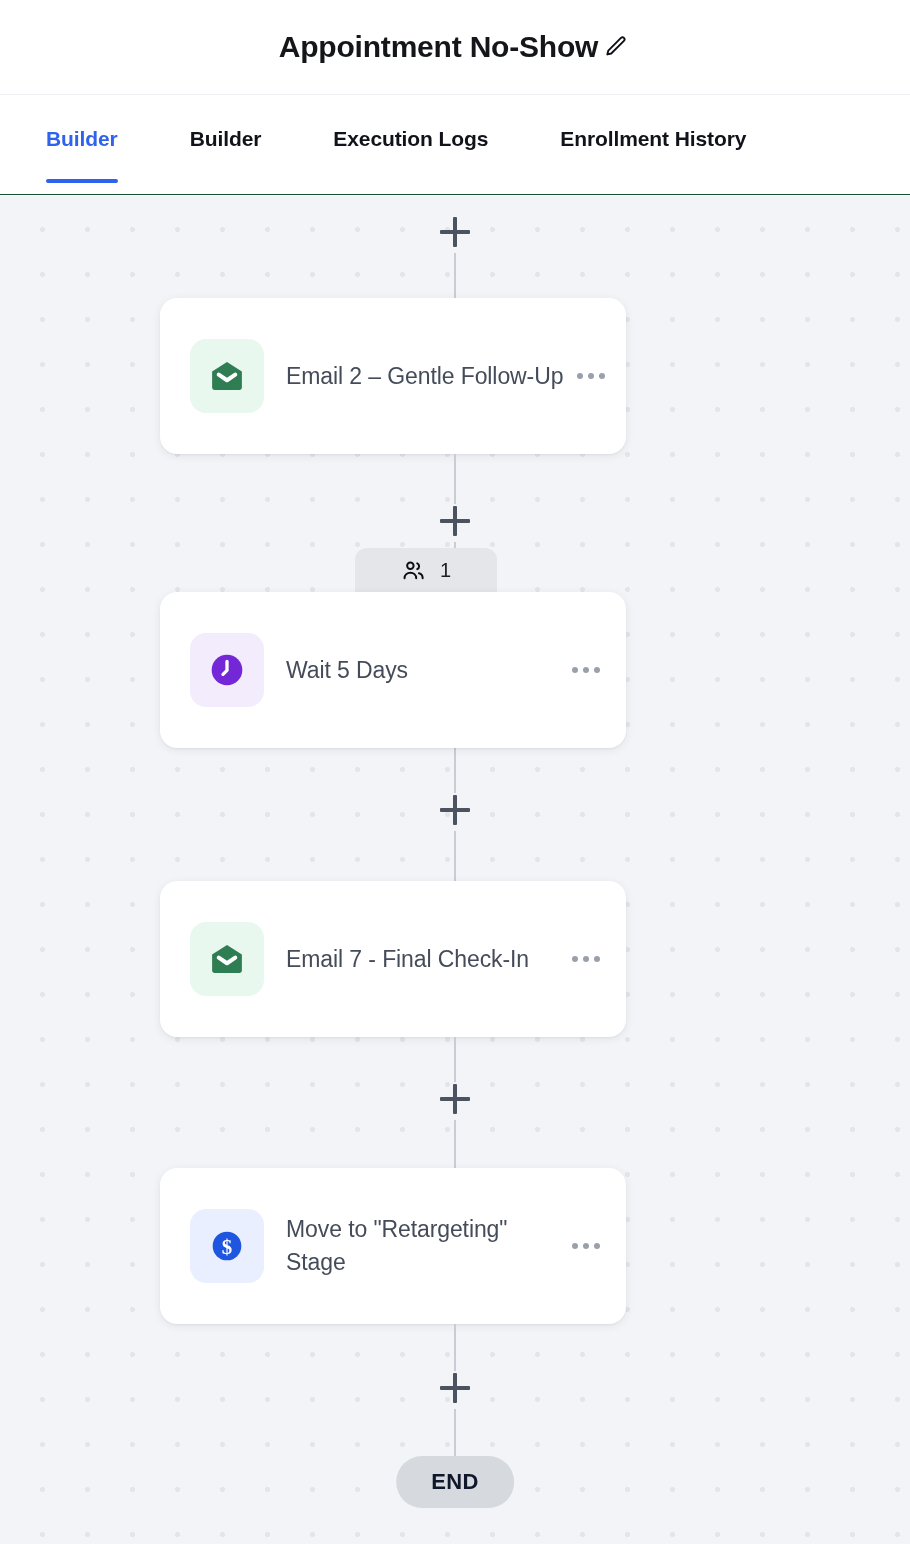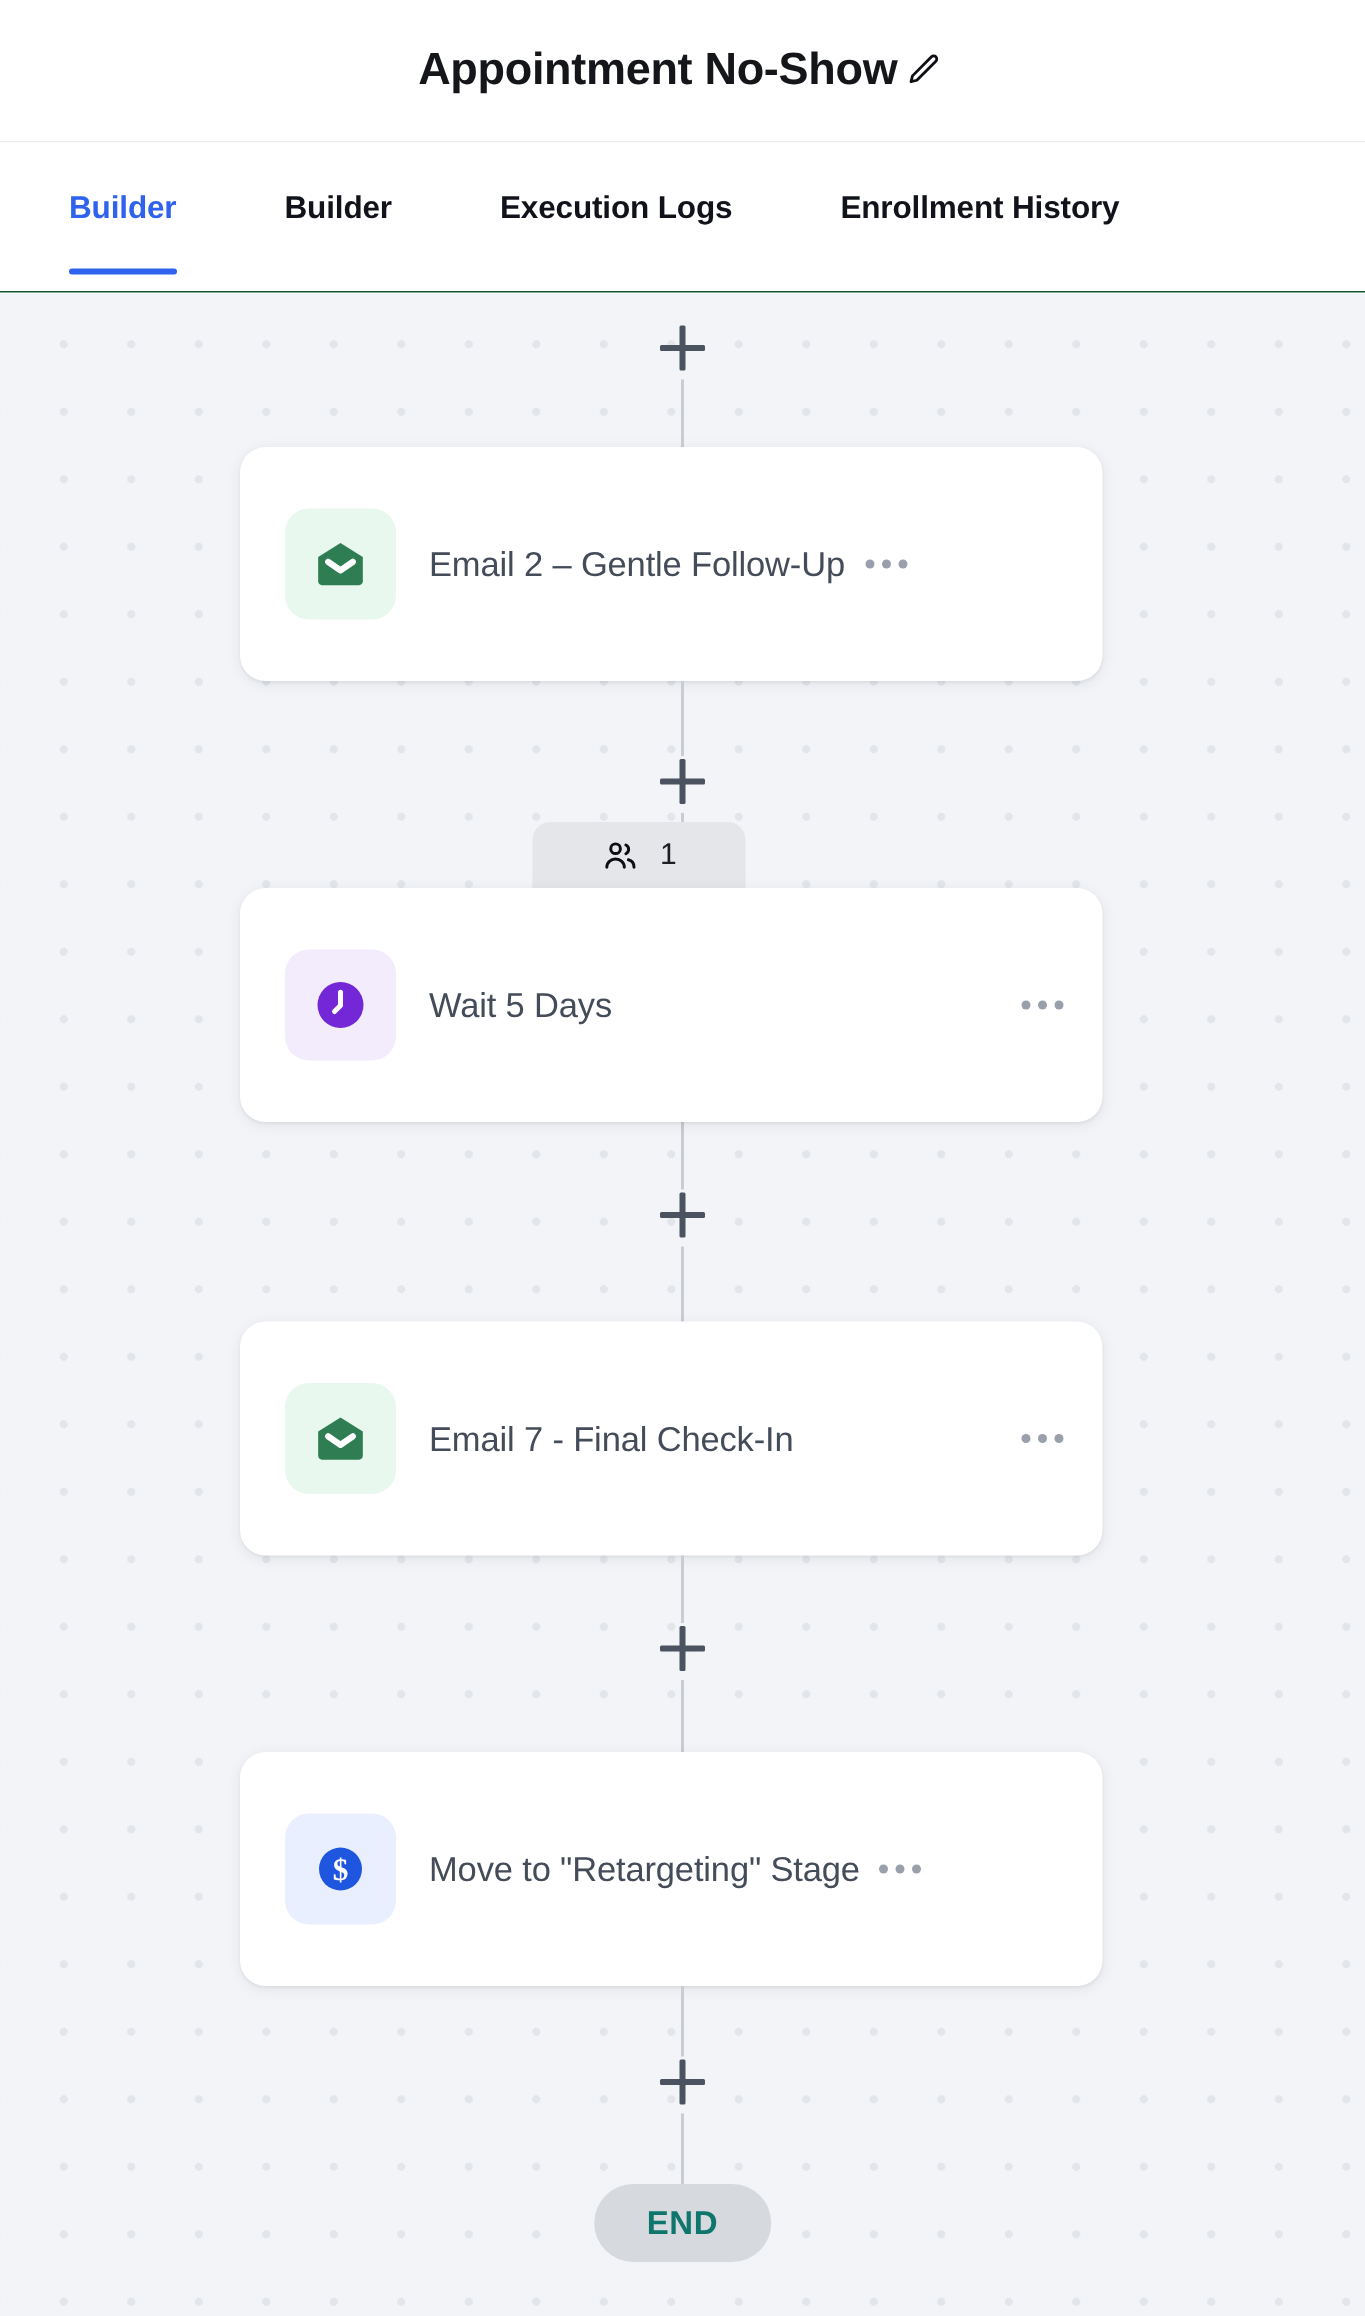--- a/index.html
+++ b/index.html
@@ -133,21 +133,21 @@
   }
   .plus::after {
     top: 2px; left: 15px;
     width: 4px; height: 30px;
   }
 
   
   .node {
     position: absolute;
     left: 160px;
-    width: 575px;
+    width: 466px;
     background: #ffffff;
     border-radius: 17px;
     box-shadow: 0 2px 10px rgba(16,24,40,0.07), 0 1px 2px rgba(16,24,40,0.05);
     display: flex;
     align-items: center;
     padding: 0 0 0 30px;
     cursor: pointer;
   }
   .node-icon {
     flex: 0 0 auto;
@@ -210,21 +210,21 @@
   
   .end-pill {
     position: absolute;
     left: 50%;
     transform: translateX(-50%);
     padding: 13px 35px;
     background: #d6d9de;
     border-radius: 26px;
     font-size: 22px;
     font-weight: bold;
-    color: #0f766e;
+    color: #0f172a;
     letter-spacing: 0.4px;
     border: none;
     cursor: pointer;
     font-family: "Liberation Sans", sans-serif;
   }
 </style>
 </head>
 <body>
 
 <div id="app">

